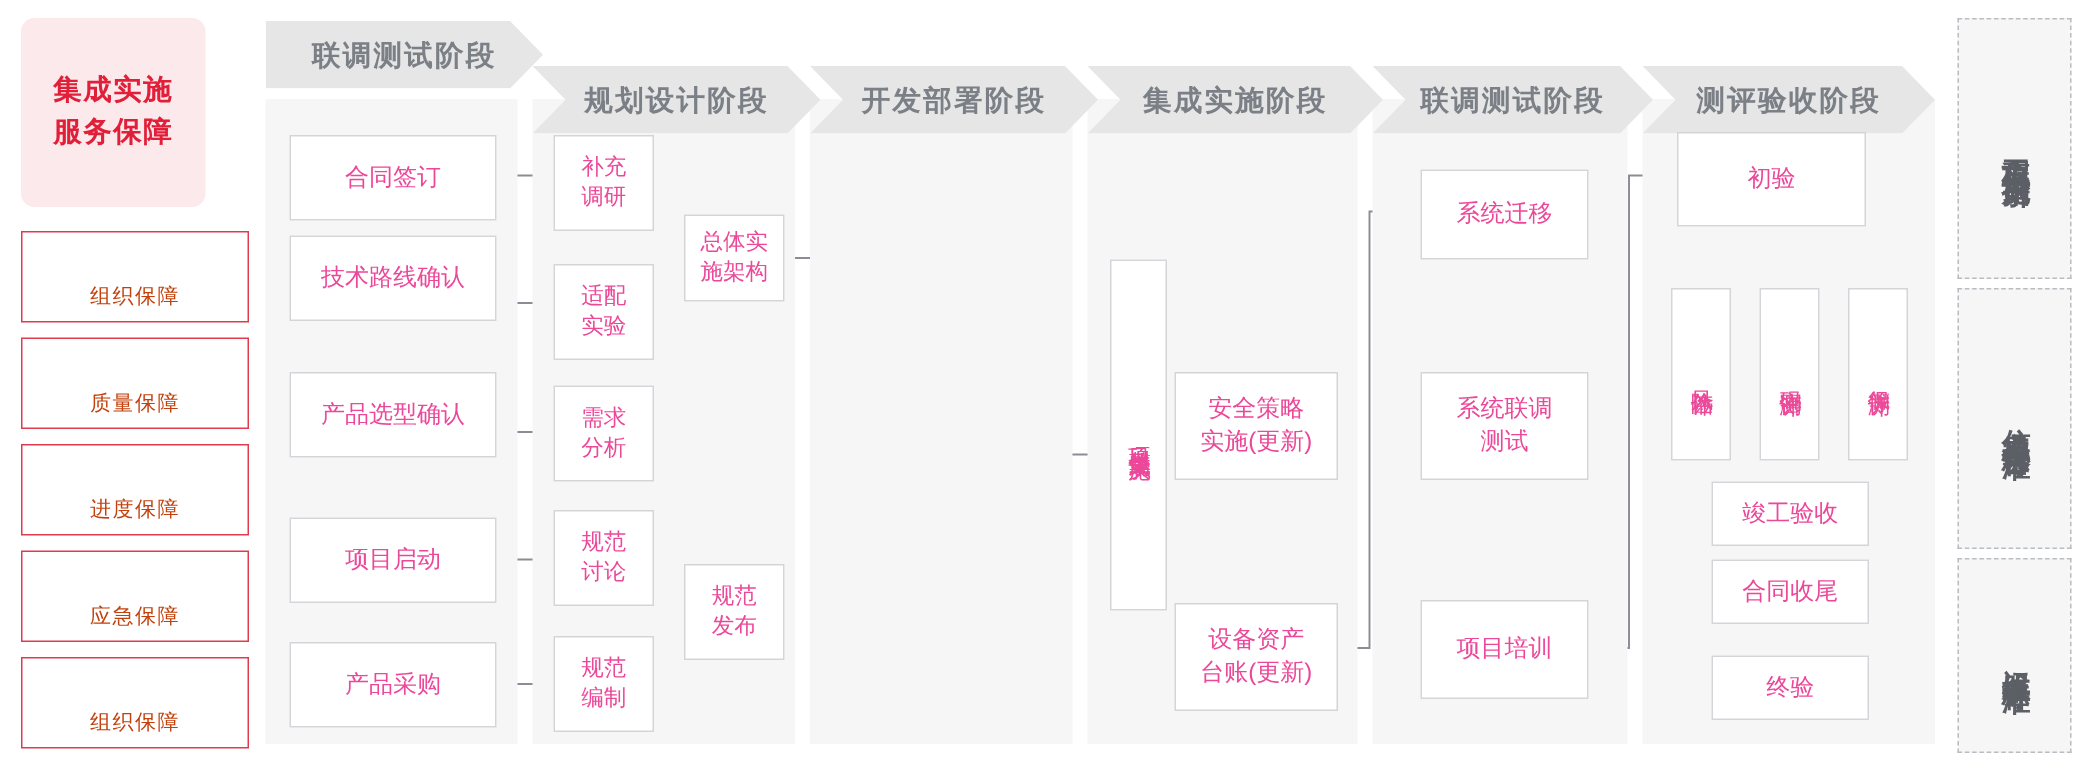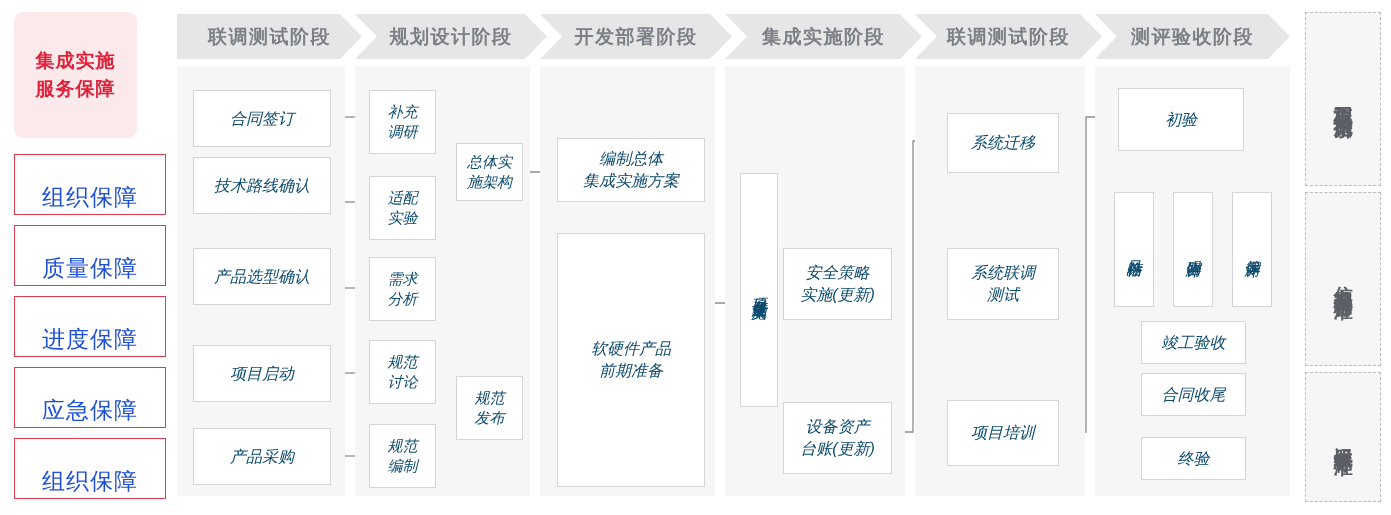--- a/index.html
+++ b/index.html
@@ -6,34 +6,34 @@
   body{font-family:"Liberation Sans","DejaVu Sans",sans-serif;}
   #stage{position:relative;width:1391px;height:515px;overflow:hidden;background:#fff;}
   #svg-layer{position:absolute;left:0;top:0;width:1391px;height:515px;pointer-events:none;}
 
   
   .hero-card{position:absolute;left:14px;top:12px;width:123px;height:126px;background:#fce9ec;
     border-radius:9px;display:flex;align-items:center;justify-content:center;}
   .hero-card span{color:#e21f38;font-weight:bold;font-size:19px;line-height:1.45;text-align:center;letter-spacing:1px;}
   .guar-card{position:absolute;left:14px;width:150px;height:59px;background:#fff;border:1.6px solid #e03a4f;
     display:flex;align-items:center;justify-content:center;}
-  .guar-card span{color:#1d4ed8;font-size:23px;letter-spacing:1px;margin-top:26px;}
+  .guar-card span{color:#c2410c;font-size:14px;letter-spacing:1px;margin-top:26px;}
 
   
   .col-band{position:absolute;top:66px;background:#f6f6f6;}
   .col-head{position:absolute;top:14px;height:45px;background:#e6e6e6;
     display:flex;align-items:center;justify-content:center;}
   .col-head.chev{clip-path:polygon(0 0, calc(100% - 22px) 0, 100% 50%, calc(100% - 22px) 100%, 0 100%);}
-  .col-head.chev-both{clip-path:polygon(0 0, calc(100% - 22px) 0, 100% 50%, calc(100% - 22px) 100%, 0 100%, 22px 50%);}
+  .col-head.chev-both{clip-path:polygon(0 0, calc(100% - 22px) 0, 100% 50%, calc(100% - 22px) 100%, 0 100%, 22px 50%);margin-top:30px;}
   .col-head span{color:#7b7f86;font-weight:bold;font-size:19px;letter-spacing:1.5px;}
 
   
   .node{position:absolute;background:#fff;border:1px solid #d3d5d8;
     display:flex;align-items:center;justify-content:center;text-align:center;
-    color:#0c4a6e;font-size:16px;line-height:1.35;font-style:italic;}
+    color:#ec4899;font-size:16px;line-height:1.35;}
   .node.sm{font-size:15px;}
   .node.vert{writing-mode:vertical-rl;text-orientation:upright;letter-spacing:1px;line-height:1.15;}
 
   
   .std-card{position:absolute;left:1305px;width:74px;background:#f6f6f6;border:1.5px dashed #b9bcc1;
     display:flex;align-items:center;justify-content:center;}
   .std-card .vtxt{writing-mode:vertical-rl;text-orientation:upright;color:#5c5f66;
     font-weight:bold;font-size:19px;line-height:1.18;letter-spacing:2px;}
 </style>
 </head>
@@ -182,26 +182,20 @@
   <div class="node sm" style="left:369px;top:424px;width:65px;height:62px">
     <span>规范<br>编制</span>
   </div>
   <div class="node sm" style="left:456px;top:143px;width:65px;height:56px">
     <span>总体实<br>施架构</span>
   </div>
   <div class="node sm" style="left:456px;top:376px;width:65px;height:62px">
     <span>规范<br>发布</span>
   </div>
 
-  <div class="node" style="left:557px;top:138px;width:146px;height:62px">
-    <span>编制总体<br>集成实施方案</span>
-  </div>
-  <div class="node" style="left:557px;top:233px;width:146px;height:252px">
-    <span>软硬件产品<br>前期准备</span>
-  </div>
 
   <div class="node sm vert" style="left:740px;top:173px;width:36px;height:232px">
     <span>项目整体集成实施</span>
   </div>
   <div class="node" style="left:783px;top:248px;width:107px;height:70px">
     <span>安全策略<br>实施(更新)</span>
   </div>
   <div class="node" style="left:783px;top:402px;width:107px;height:70px">
     <span>设备资产<br>台账(更新)</span>
   </div>

